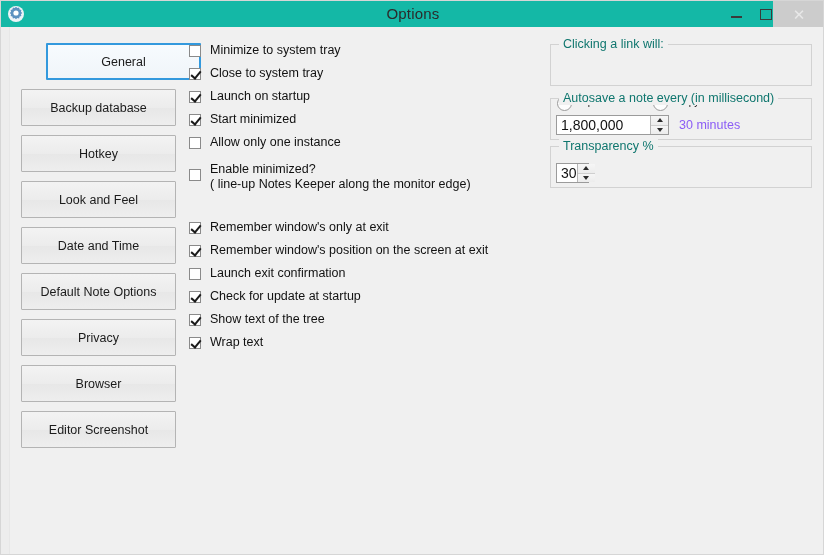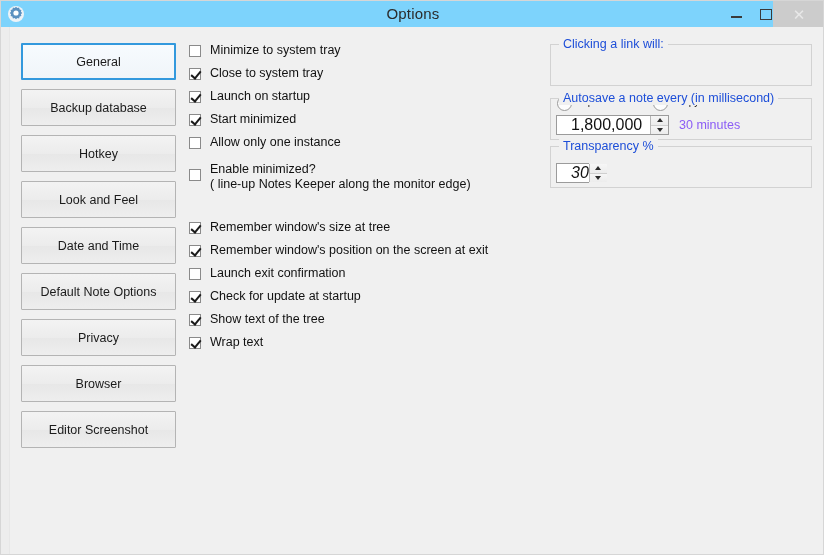--- a/index.html
+++ b/index.html
@@ -19,21 +19,21 @@
     border: 1px solid #d6d6d6;
     overflow: hidden;
   }
 
   
   .titlebar {
     position: absolute;
     left: 0; top: 0;
     width: 824px;
     height: 26px;
-    background: #7dd3fc;
+    background: #14b8a6;
     border-bottom: 1px solid #e3e3e3;
   }
   .app-icon {
     position: absolute;
     left: 6px; top: 4px;
     width: 18px; height: 18px;
   }
   .title-text {
     position: absolute;
     left: 0; top: 0;
@@ -106,20 +106,21 @@
     color: #1b1b1b;
     display: flex;
     align-items: center;
     justify-content: center;
     cursor: default;
     text-align: center;
   }
   .side-btn.selected {
     border: 2px solid #3399dd;
     background: linear-gradient(to bottom, #f7fbfe 0%, #f0f5f9 100%);
+    margin-left: 25px;
   }
 
   
   .chk-row {
     position: absolute;
     left: 188px;
     display: flex;
     align-items: flex-start;
     font-size: 12.5px;
     color: #111111;
@@ -159,21 +160,21 @@
     border: 1px solid #d2d2d2;
     background: transparent;
   }
   .group-title {
     position: absolute;
     top: -8px;
     left: 8px;
     background: #f0f0f0;
     padding: 0 4px;
     font-size: 12.5px;
-    color: #1d4ed8;
+    color: #0f766e;
     white-space: nowrap;
   }
 
   
   .radio-row {
     position: absolute;
     display: flex;
     align-items: flex-start;
     font-size: 10px;
     color: #111111;
@@ -201,25 +202,25 @@
   .spin {
     position: absolute;
     box-sizing: border-box;
     border: 1px solid #9b9b9b;
     background: #ffffff;
     display: flex;
     align-items: stretch;
   }
   .spin-input {
     flex: 1 1 auto;
-    font-size: 16px;
+    font-size: 14px;
     color: #111111;
     display: flex;
     align-items: center;
-    padding-left: 14px;
+    padding-left: 4px;
     background: #ffffff;
     font-family: "Liberation Sans", sans-serif;
   }
   .spin-btns {
     width: 17px;
     flex: 0 0 auto;
     display: flex;
     flex-direction: column;
     border-left: 1px solid #b6b6b6;
   }
@@ -339,21 +340,21 @@
       <div class="chk-row" style="top:136px">
         <div class="cbox" style="margin-top:6px"></div>
         <div class="chk-label">
           <span>Enable minimized?</span>
           <span class="l2">( line-up Notes Keeper along the monitor edge)</span>
         </div>
       </div>
 
       <div class="chk-row" style="top:194px">
         <div class="cbox checked"></div>
-        <div class="chk-label">Remember window's size at tree</div>
+        <div class="chk-label">Remember window's only at exit</div>
       </div>
 
       <div class="chk-row" style="top:217px">
         <div class="cbox checked"></div>
         <div class="chk-label">Remember window's position on the screen at exit</div>
       </div>
 
       <div class="chk-row" style="top:240px">
         <div class="cbox"></div>
         <div class="chk-label">Launch exit confirmation</div>
@@ -398,21 +399,21 @@
           <div class="spin-dn">
               <div class="arrow-dn"></div>
             </div>
         </div>
       </div>
       <div class="side-note" style="left:128px; top:19px;">30 minutes</div>
     </div>
 
     <div class="group" style="left:549px; top:119px; width:262px; height:42px;">
       <div class="group-title">Transparency %</div>
-      <div class="spin" style="left:5px; top:16px; width:33px; height:20px;font-style:italic;">
+      <div class="spin" style="left:5px; top:16px; width:33px; height:20px;">
         <div class="spin-input">30</div>
         <div class="spin-btns">
           <div class="spin-up">
               <div class="arrow-up"></div>
             </div>
           <div class="spin-dn">
               <div class="arrow-dn"></div>
             </div>
         </div>
       </div>

